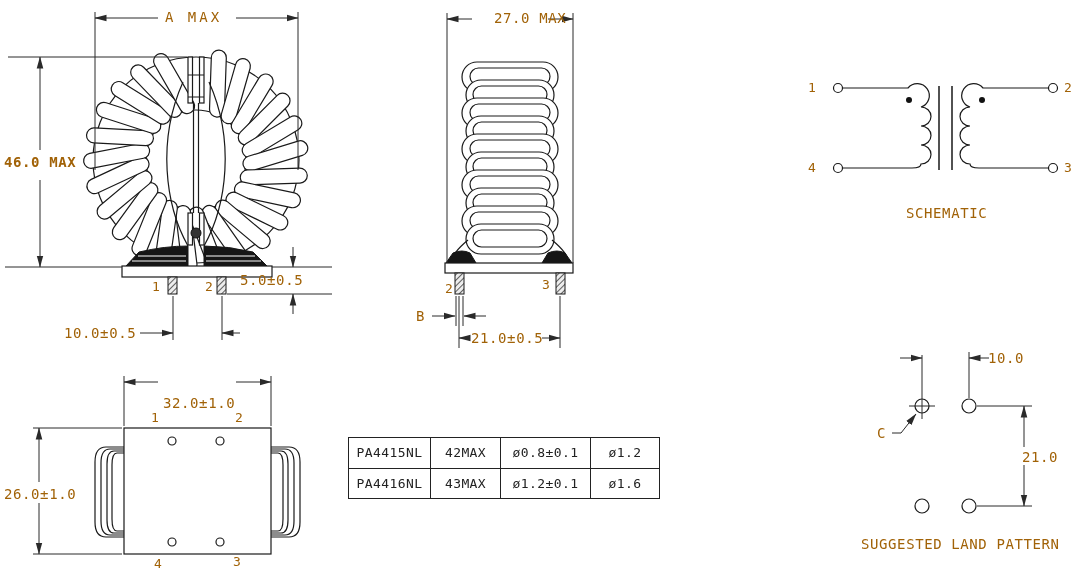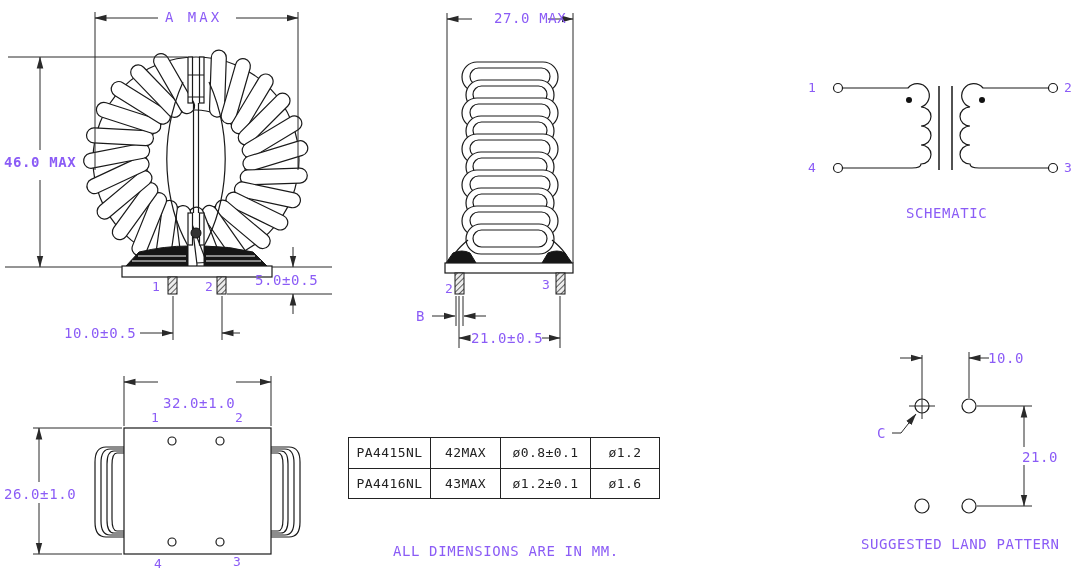--- a/index.html
+++ b/index.html
@@ -1,19 +1,19 @@
 <!DOCTYPE html>
 <html><head>
 <meta charset="utf-8">
 <style>
   html,body{margin:0;padding:0;background:#fff;}
   #canvas{position:relative;width:1083px;height:579px;background:#ffffff;overflow:hidden;
           font-family:"DejaVu Sans Mono",monospace;}
   #art{position:absolute;left:0;top:0;}
-  .t{position:absolute;font:14px "DejaVu Sans Mono",monospace;color:#8b5cf6;
+  .t{position:absolute;font:14px "DejaVu Sans Mono",monospace;color:#a16207;
      letter-spacing:0.6px;white-space:pre;line-height:1.15;}
   .t.sm{font-size:13px;}
   .t.wide{letter-spacing:3px;}
   table.spec{position:absolute;left:348px;top:437px;border-collapse:collapse;table-layout:fixed;}
   table.spec td{border:1.4px solid #222;font:13px "DejaVu Sans Mono",monospace;color:#222;
      text-align:center;height:29.5px;padding:0;letter-spacing:0.4px;overflow:hidden;}
   .fw{fill:#ffffff;stroke:#1a1a1a;stroke-width:1.2;}
   .ln{fill:none;stroke:#1a1a1a;stroke-width:1.2;}
   .dk{fill:#161616;stroke:#161616;stroke-width:1;}
   .dim{fill:none;stroke:#2a2a2a;stroke-width:1;}
@@ -199,21 +199,21 @@
       <path d="M977 406 H1032 M977 506 H1032"></path>
       <path d="M1024 447 V406" marker-end="url(#arr)"></path>
       <path d="M1024 465 V506" marker-end="url(#arr)"></path>
       <path d="M892 433 H901 L916 414" marker-end="url(#arr)"></path>
     </g>
   </g>
 </svg>
 
   <span class="t wide" style="left:165px;top:9px;">A MAX</span>
   <span class="t" style="left:4px;top:154px;font-weight:bold;">46.0 MAX</span>
-  <span class="t" style="left:255px;top:272px;">5.0±0.5</span>
+  <span class="t" style="left:240px;top:272px;">5.0±0.5</span>
   <span class="t" style="left:64px;top:325px;">10.0±0.5</span>
   <span class="t sm" style="left:152px;top:280px;">1</span>
   <span class="t sm" style="left:205px;top:280px;">2</span>
 
   <span class="t" style="left:494px;top:10px;">27.0 MAX</span>
   <span class="t sm" style="left:445px;top:282px;">2</span>
   <span class="t sm" style="left:542px;top:278px;">3</span>
   <span class="t" style="left:416px;top:308px;">B</span>
   <span class="t" style="left:471px;top:330px;">21.0±0.5</span>
 
@@ -245,20 +245,19 @@
       <td>ø1.2</td>
     </tr>
     <tr>
       <td>PA4416NL</td>
       <td>43MAX</td>
       <td>ø1.2±0.1</td>
       <td>ø1.6</td>
     </tr>
   </tbody>
     </table>
-  <span class="t" style="left:393px;top:543px;">ALL DIMENSIONS ARE IN MM.</span>
 
   <span class="t" style="left:988px;top:350px;">10.0</span>
   <span class="t" style="left:998px;top:449px;margin-left:24px;">21.0</span>
   <span class="t" style="left:877px;top:425px;">C</span>
   <span class="t" style="left:861px;top:536px;">SUGGESTED LAND PATTERN</span>
 
 </div>
 
 </body></html>

